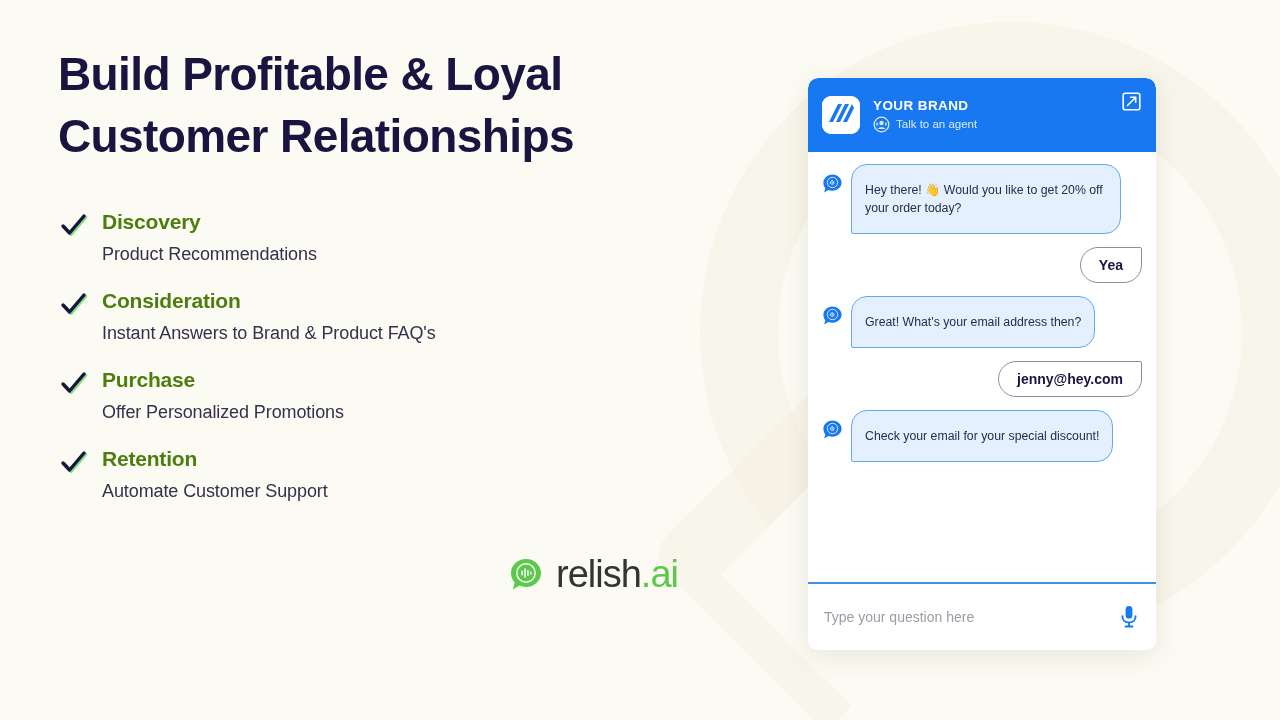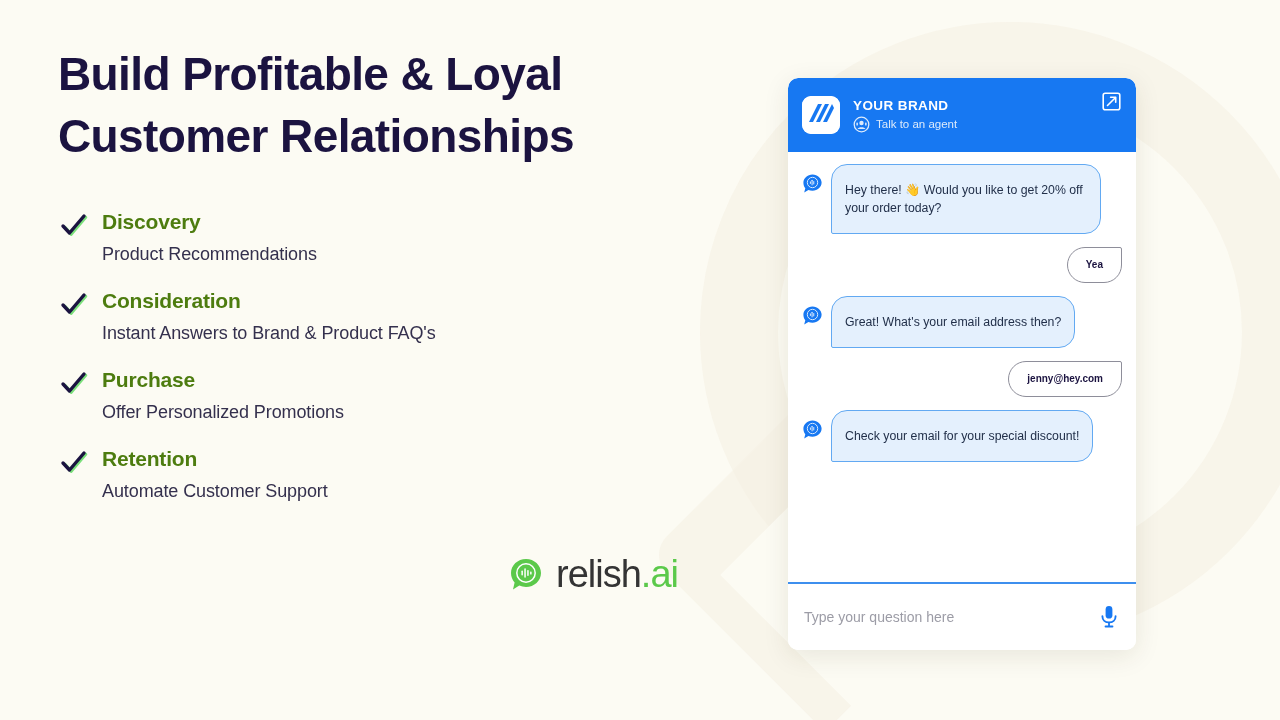--- a/index.html
+++ b/index.html
@@ -133,21 +133,21 @@
     font-weight: 400;
     letter-spacing: -1px;
     line-height: 38px;
   }
   .logo-text .wd { color: #343434; }
   .logo-text .ai { color: #5BC94A; }
 
   
   .widget {
     position: absolute;
-    left: 788px;
+    left: 808px;
     top: 78px;
     width: 348px;
     height: 572px;
     z-index: 3;
     border-radius: 10px;
     background: #ffffff;
     box-shadow: 0 6px 26px rgba(60, 50, 20, 0.10);
     display: flex;
     flex-direction: column;
     overflow: hidden;
@@ -225,21 +225,21 @@
     line-height: 18px;
     padding: 16px 13px;
     border-radius: 16px 16px 16px 2px;
     max-width: 270px;
   }
 
   .bubble-user {
     background: #ffffff;
     border: 1.3px solid #8E8E9A;
     color: #1B1340;
-    font-size: 10px;
+    font-size: 14px;
     font-weight: 700;
     line-height: 18px;
     padding: 8px 18px;
     border-radius: 18px 2px 18px 18px;
     max-width: 240px;
     text-align: center;
   }
 
   .spacer { flex: 1; }
 

